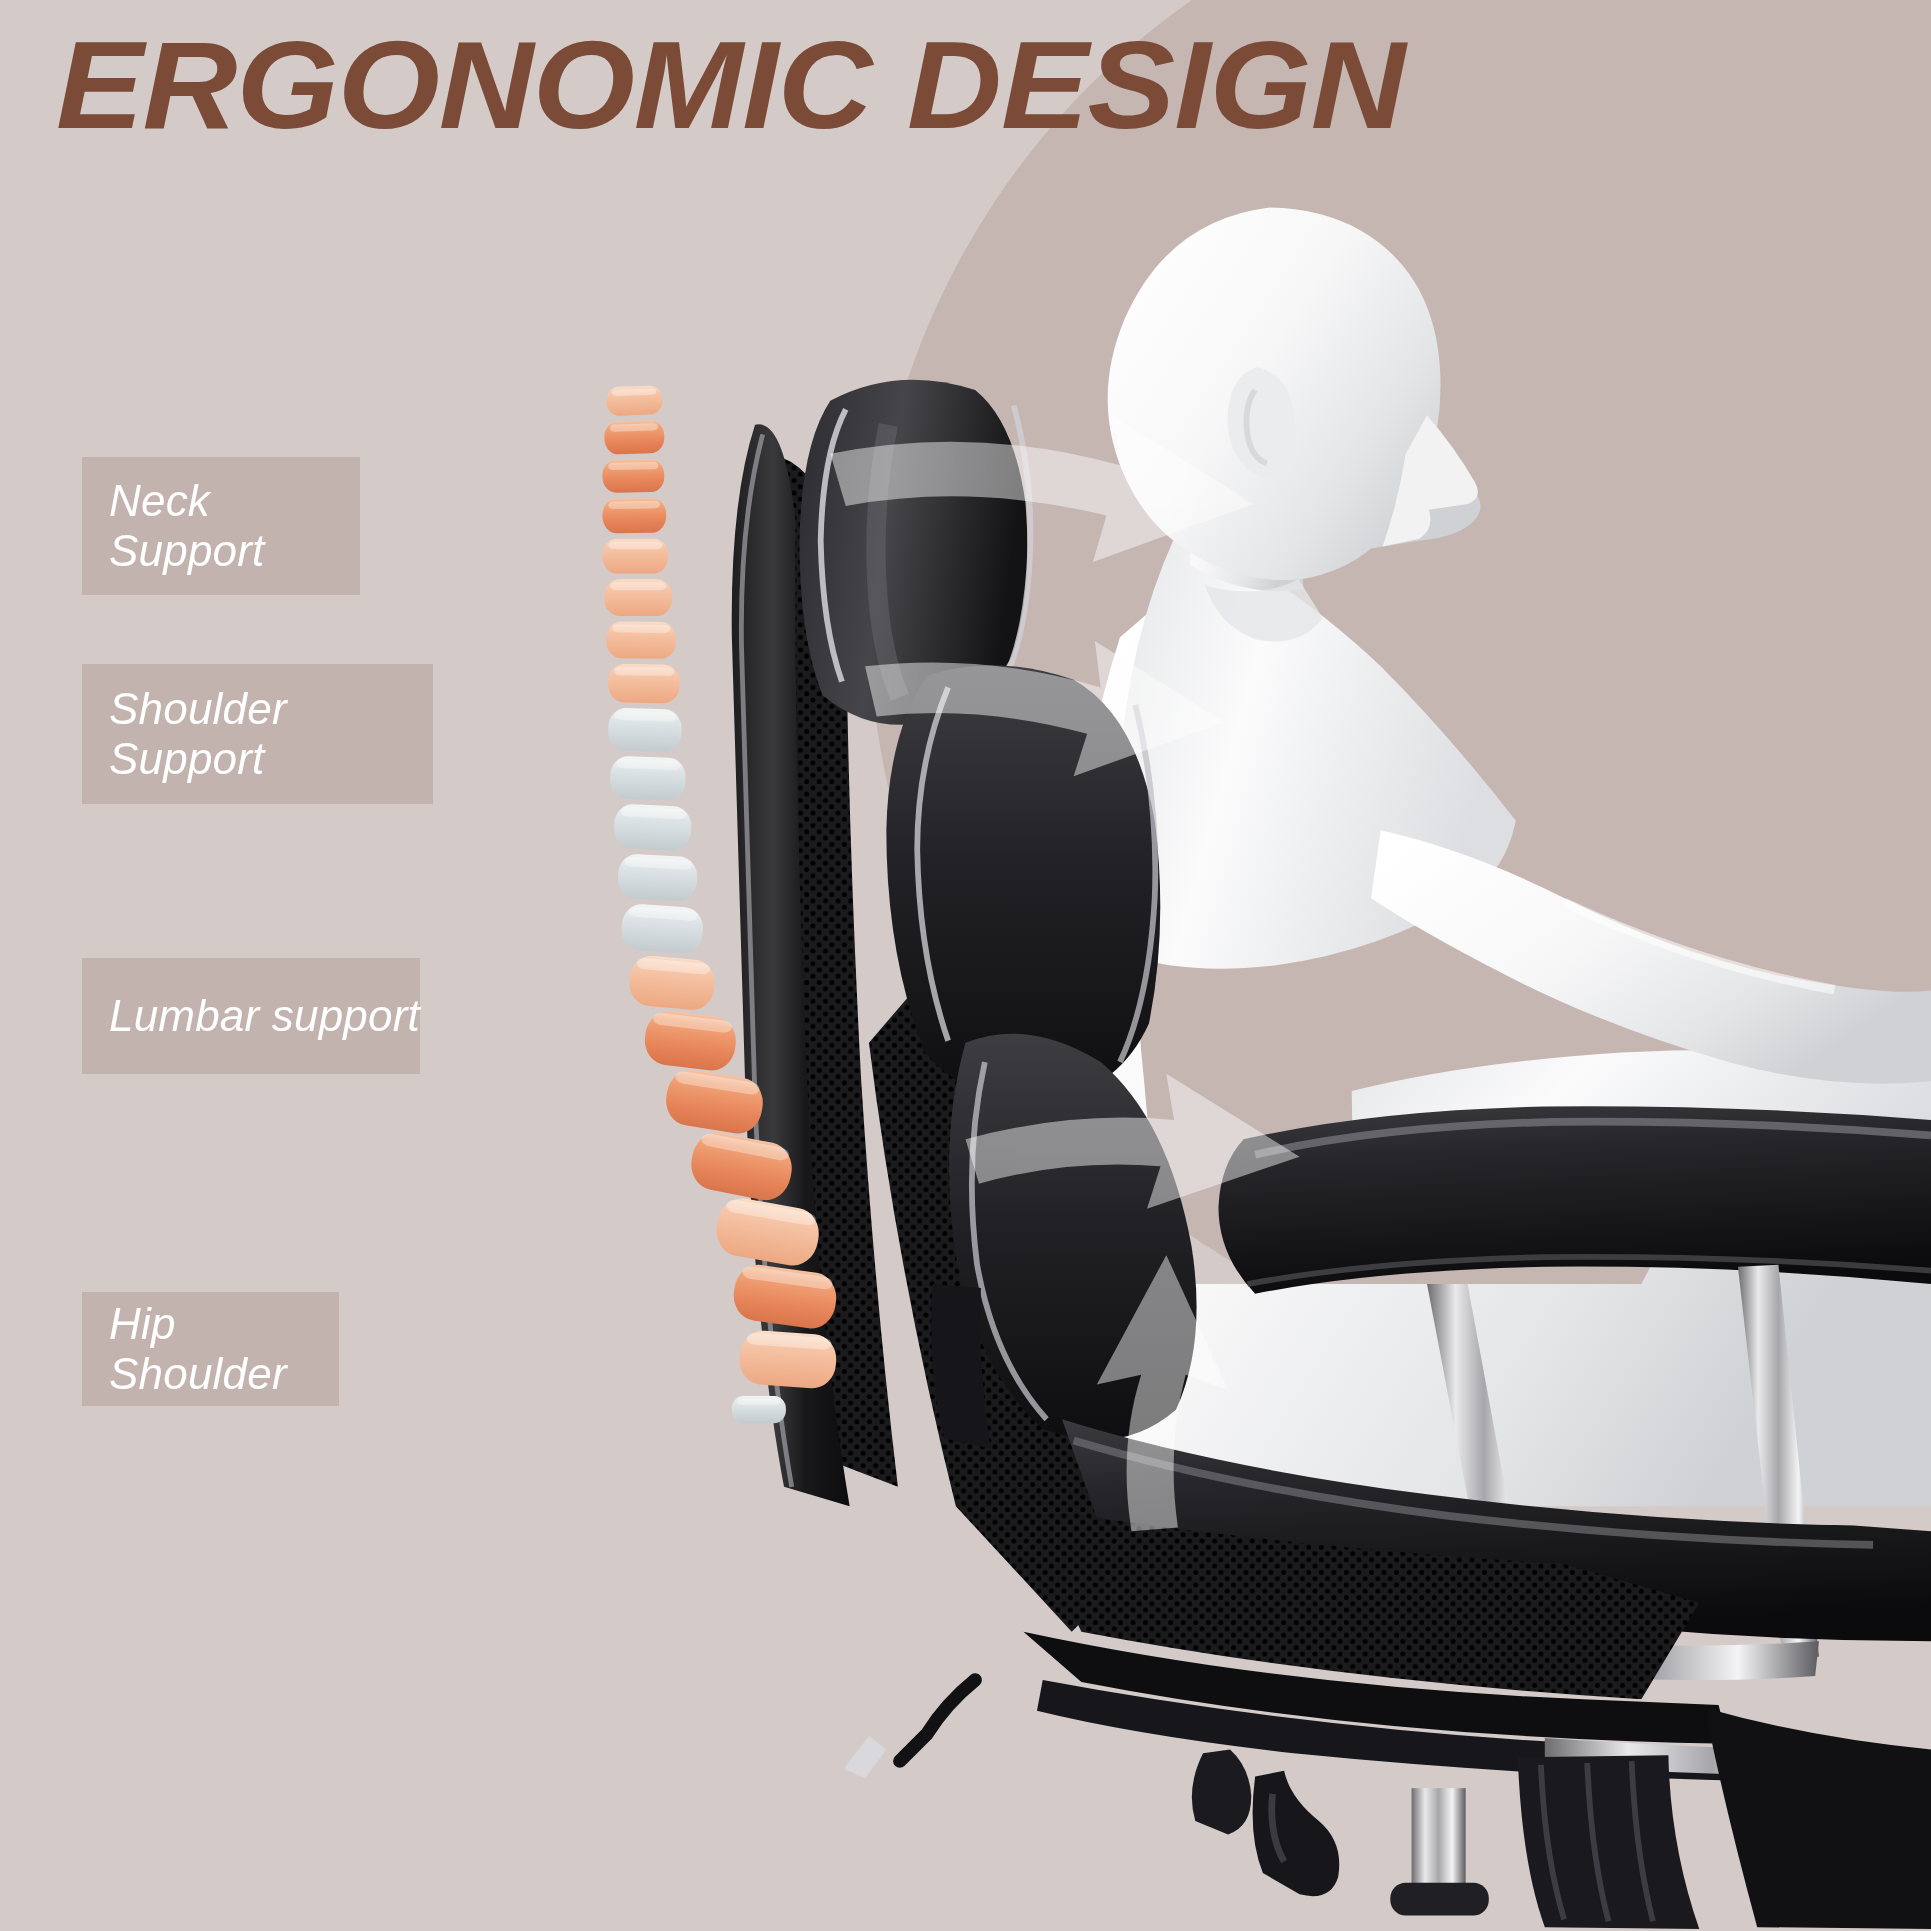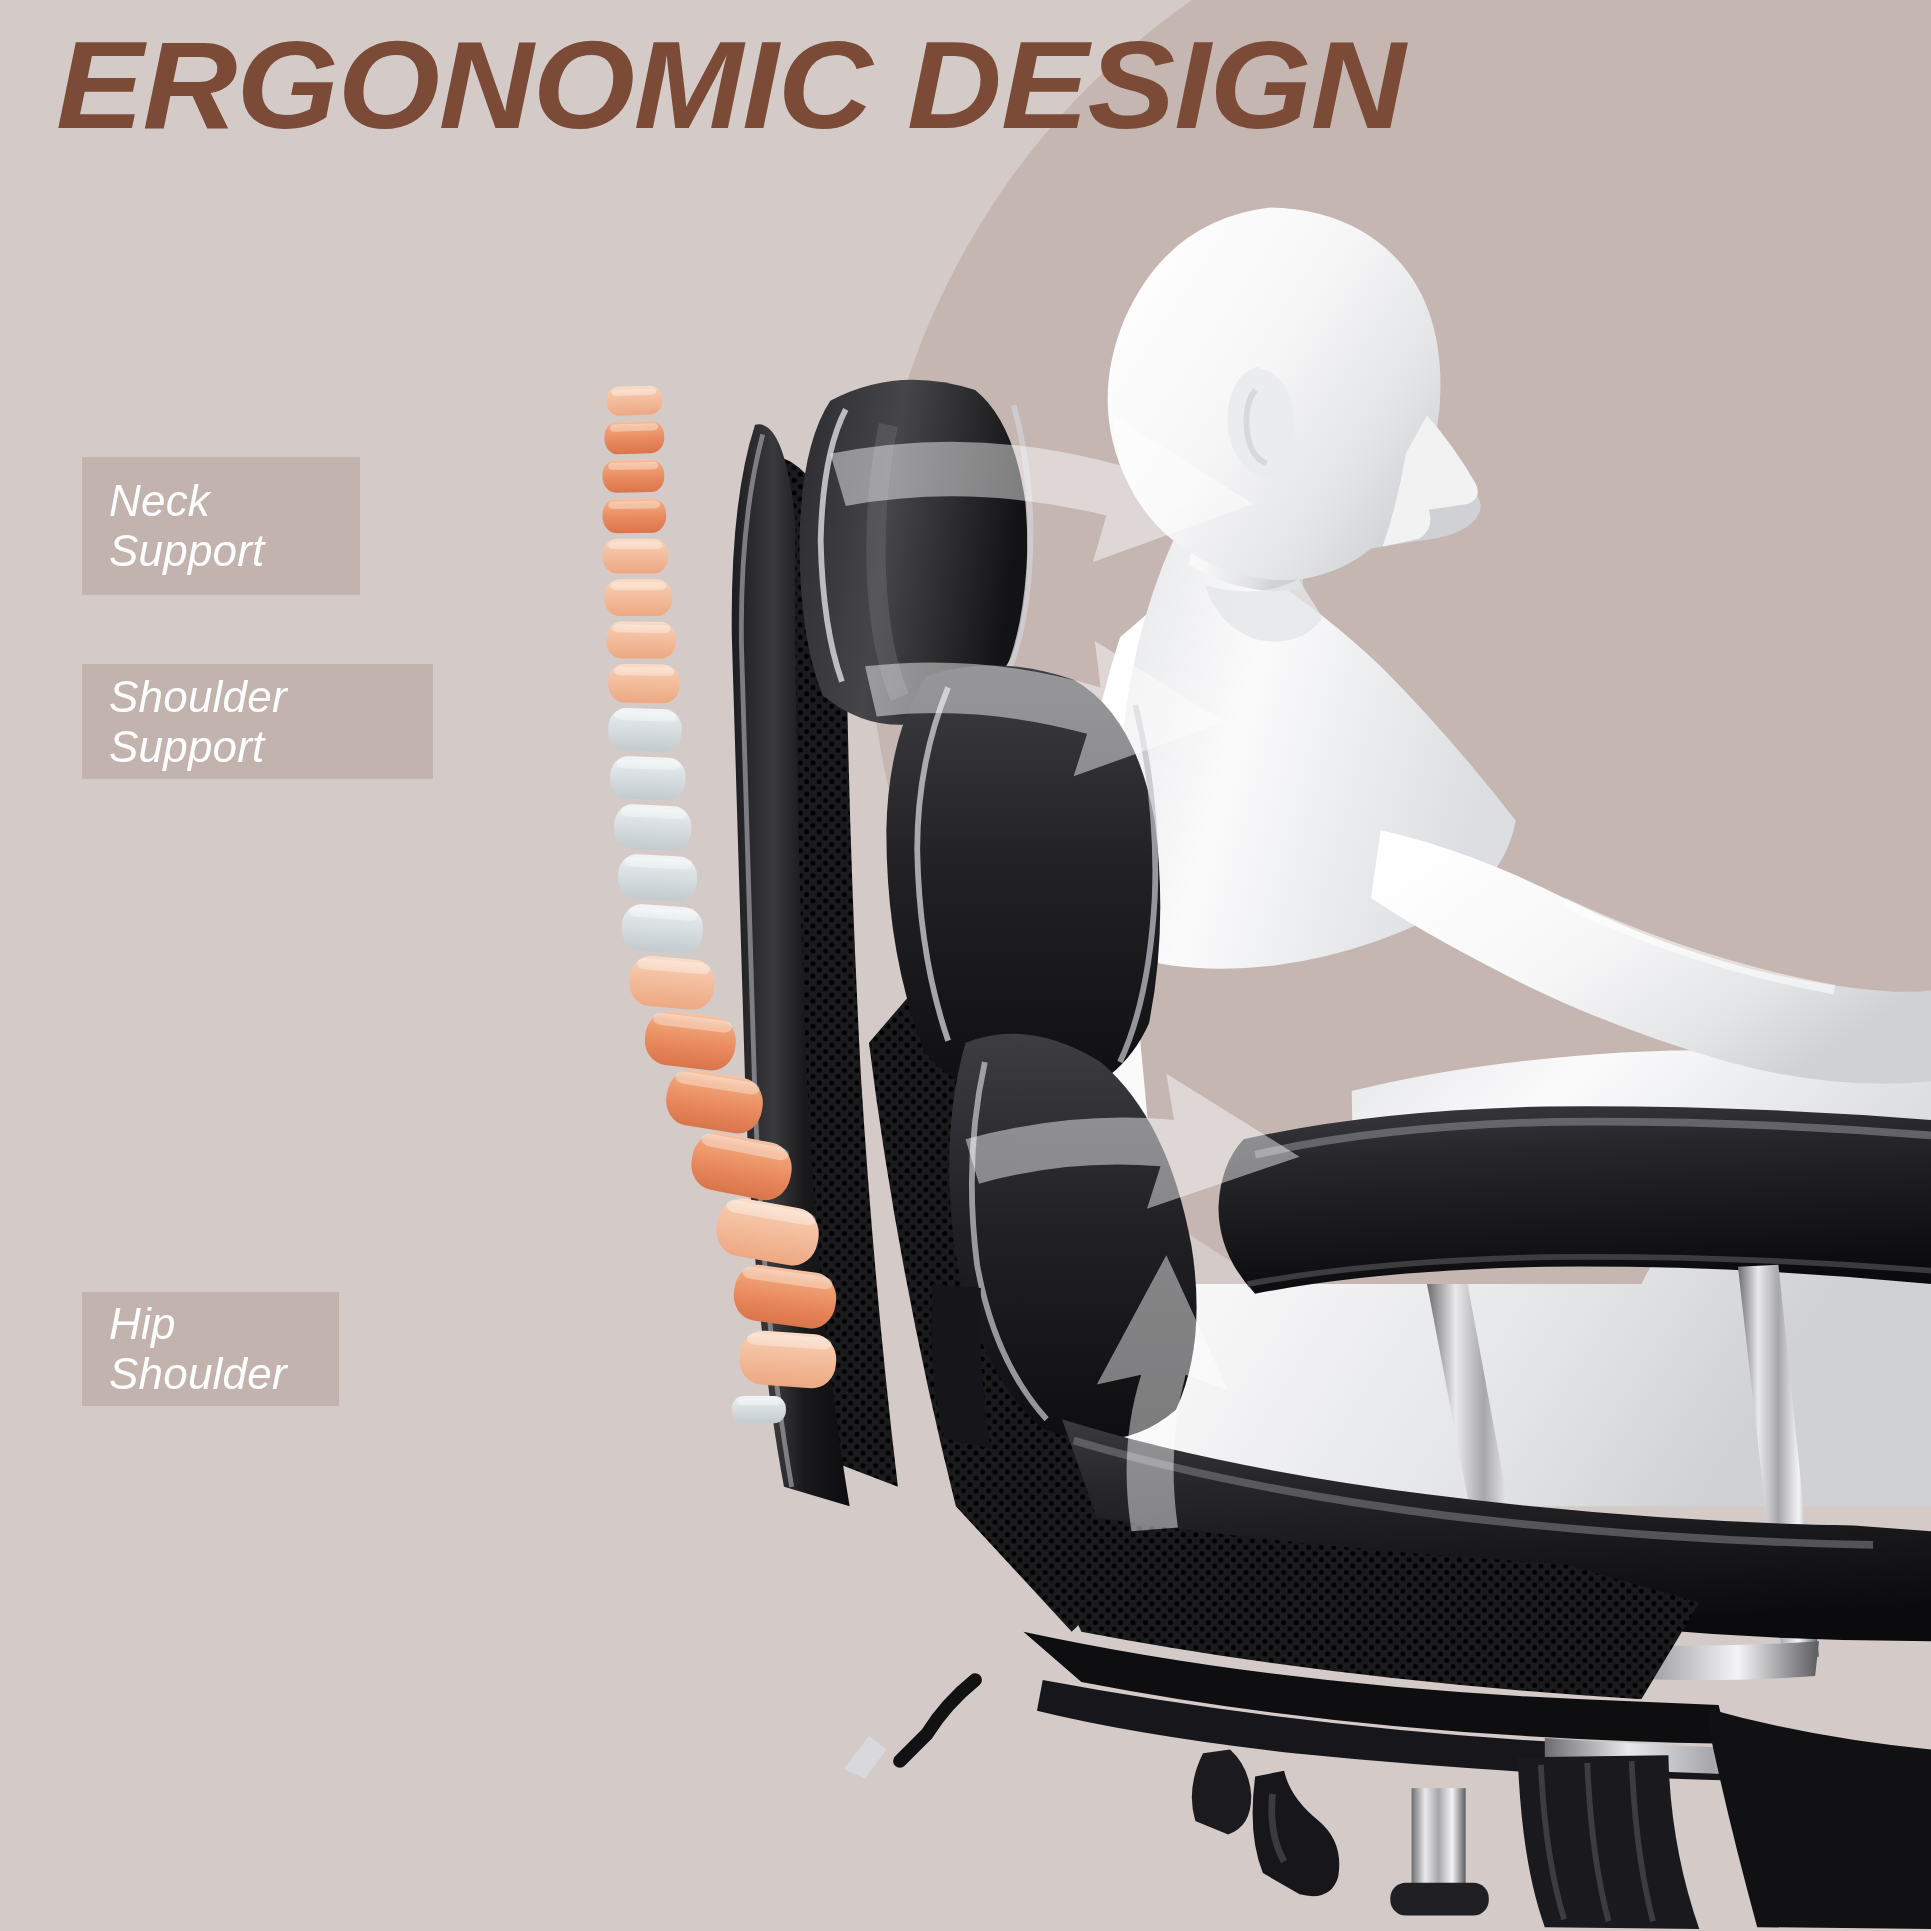--- a/index.html
+++ b/index.html
@@ -41,21 +41,21 @@
     background:#c3b3af;
     display:flex; align-items:center;
     padding-left:27px;
     color:#ffffff;
     font-size:44px;
     font-weight:400;
     letter-spacing:0.2px;
     font-family:"Liberation Sans", sans-serif;
   }
   #lbl-neck     { left:82px;  top:457px;  width:278px; height:138px; }
-  #lbl-shoulder { left:82px;  top:664px;  width:351px; height:115px; }
+  #lbl-shoulder { left:82px;  top:664px;  width:351px; height:140px; }
   #lbl-lumbar   { left:82px;  top:958px;  width:338px; height:116px; }
   #lbl-hip      { left:82px;  top:1292px; width:257px; height:114px; }
 
   
   #spine { position:absolute; left:0; top:0; width:1931px; height:1931px; pointer-events:none; }
 
   
   #photo { position:absolute; left:0; top:0; width:1931px; height:1931px; }
 
   
@@ -385,16 +385,17 @@
         <rect x="772" y="1383" width="88" height="12.32" rx="9" fill="#ffffff" opacity="0.34" transform="rotate(4 816 1408)"></rect>
         <rect x="758" y="1446" width="56" height="28" rx="12" ry="13" fill="url(#vGrey)" transform="rotate(0 786 1460)"></rect>
         <rect x="764" y="1449" width="44" height="6.16" rx="4" fill="#ffffff" opacity="0.34" transform="rotate(0 786 1460)"></rect>
       </g>
   </svg>
 
   <div class="title">ERGONOMIC DESIGN</div>
 
   <div class="label-box" id="lbl-neck">Neck Support</div>
   <div class="label-box" id="lbl-shoulder">Shoulder Support</div>
+  <div class="label-box" id="lbl-lumbar">Lumbar support</div>
   <div class="label-box" id="lbl-hip">Hip Shoulder</div>
 
 </div>
 
 
 </body></html>

